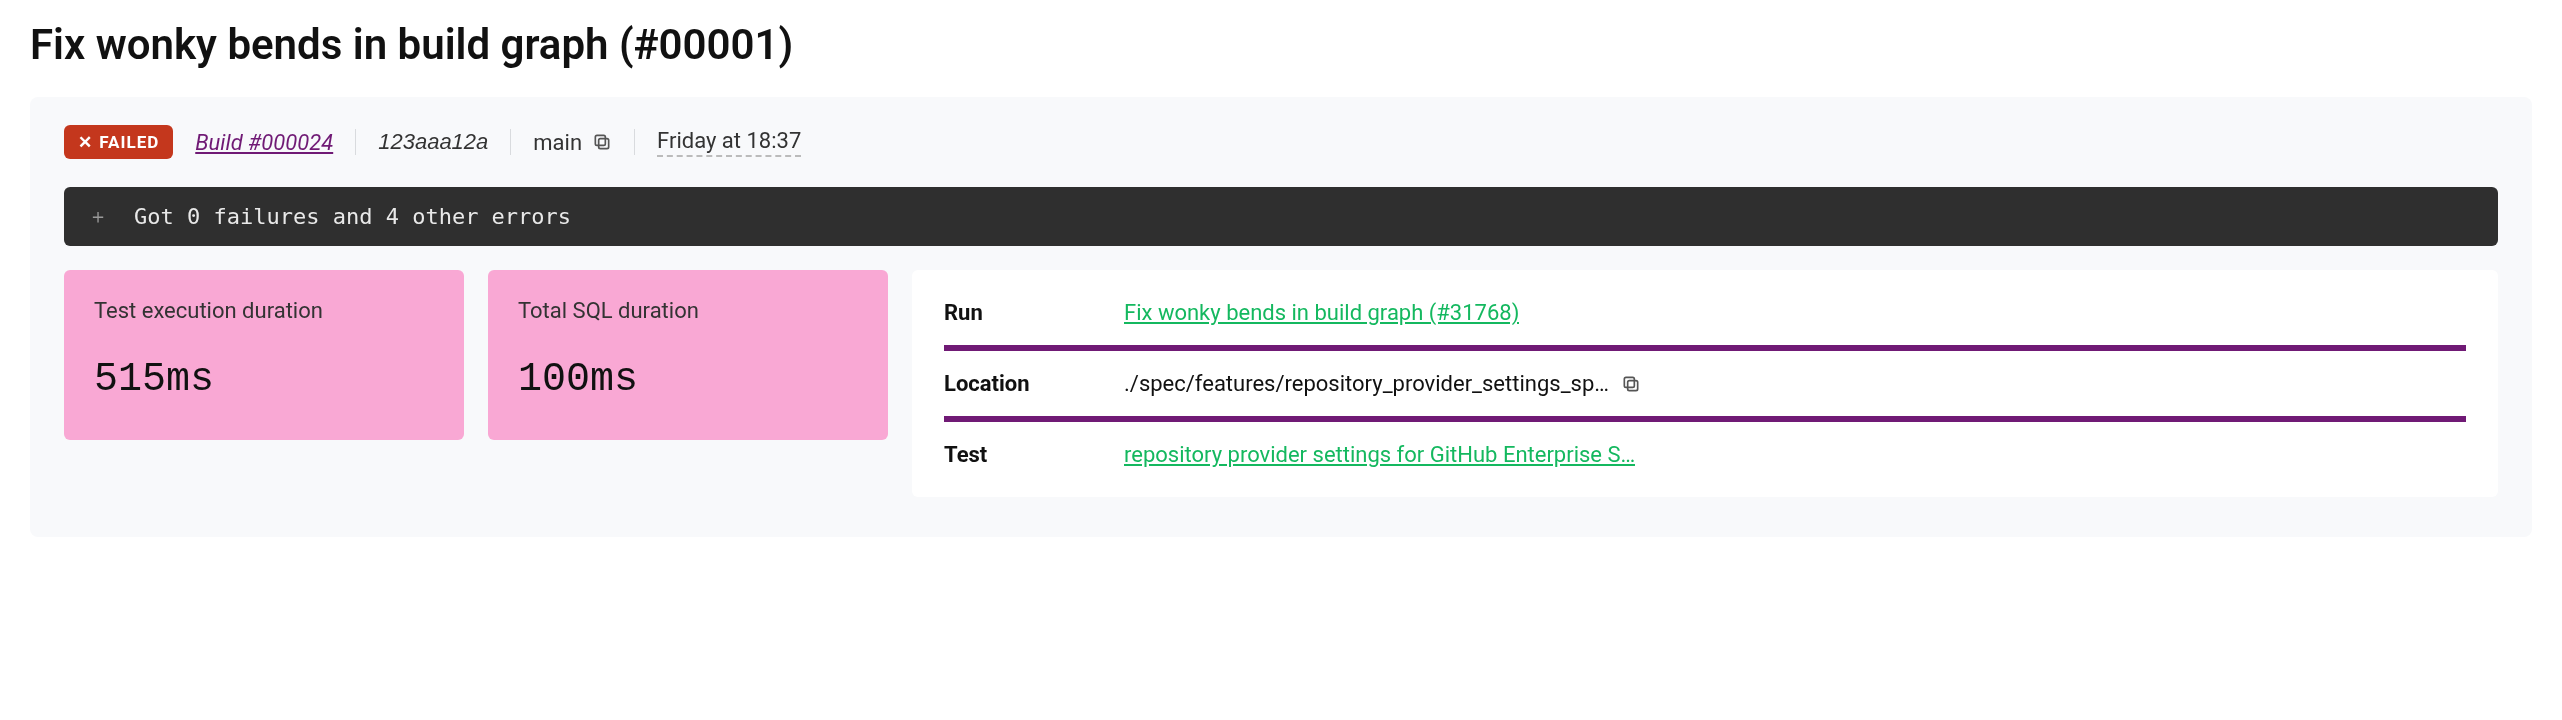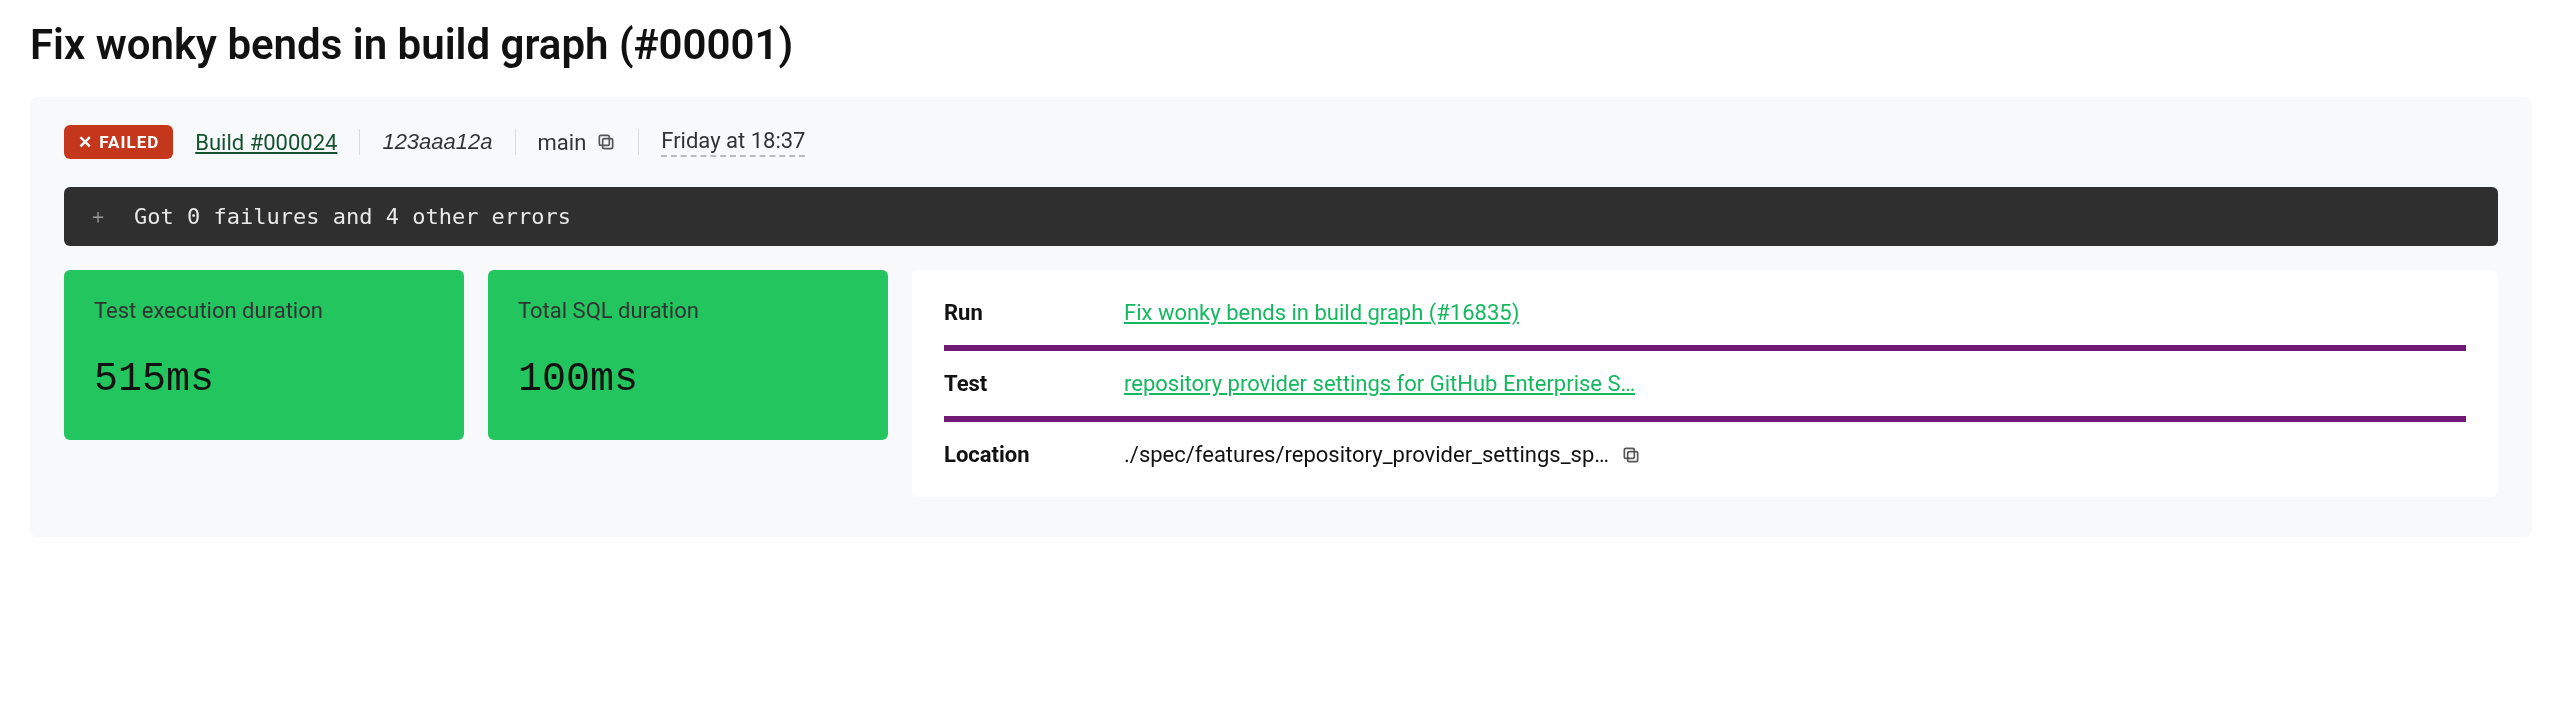--- a/index.html
+++ b/index.html
@@ -42,23 +42,24 @@
   .badge-failed .ic { font-weight: 700; }
   .meta-item {
     font-size: 22px;
     color: #333;
     padding: 0 22px;
     display: inline-flex;
     align-items: center;
     gap: 10px;
   }
   .meta-item.link {
-    color: #14532d;
+    color: #701a75;
     text-decoration: underline;
     cursor: pointer;
+    font-style: italic;
   }
   .meta-sep {
     width: 1px;
     height: 26px;
     background: #d9dbde;
     display: inline-block;
   }
   .mono { font-family: Liberation Sans, sans-serif; font-style: italic; }
   .timestamp {
     border-bottom: 2px dashed #bbb;
@@ -79,21 +80,21 @@
     font-size: 22px;
   }
   .error-bar .plus { color: #9a9a9a; font-size: 20px; cursor:pointer; }
 
   .content-row {
     display: flex;
     gap: 24px;
     align-items: flex-start;
   }
   .stat-card {
-    background: #22c55e;
+    background: #f9a8d4;
     border-radius: 6px;
     padding: 28px 30px 36px 30px;
     flex: 0 0 400px;
     min-height: 170px;
   }
   .stat-label { font-size: 22px; color: #333; margin-bottom: 34px; }
   .stat-value { font-size: 40px; font-weight: 500; color: #111; font-family: Liberation Mono, monospace; }
 
   .info-panel {
     background: #fff;
@@ -186,41 +187,41 @@
       <div class="stat-label">Total SQL duration</div>
       <div class="stat-value">100ms</div>
     </div>
 
 
     <div class="info-panel">
 
       <div class="info-row">
         <div class="info-label">Run</div>
         <div class="info-value">
-          <a class="green-link">Fix wonky bends in build graph (#16835)</a>
-        </div>
-      </div>
-
-      <div class="info-row">
-        <div class="info-label">Test</div>
-        <div class="info-value">
-          <a class="green-link">repository provider settings for GitHub Enterprise S…</a>
+          <a class="green-link">Fix wonky bends in build graph (#31768)</a>
         </div>
       </div>
 
       <div class="info-row">
         <div class="info-label">Location</div>
         <div class="info-value">
           <span class="path-text">./spec/features/repository_provider_settings_sp…</span>
           <span class="copy-icon">
             <svg width="20" height="20" viewBox="0 0 24 24" fill="none" stroke="#555" stroke-width="2">
               <rect x="8" y="8" width="12" height="12" rx="2"></rect>
               <rect x="4" y="4" width="12" height="12" rx="2"></rect>
             </svg>
           </span>
         </div>
       </div>
 
+      <div class="info-row">
+        <div class="info-label">Test</div>
+        <div class="info-value">
+          <a class="green-link">repository provider settings for GitHub Enterprise S…</a>
+        </div>
+      </div>
+
     </div>
 
   </div>
 
 </div>
 
 </body></html>

